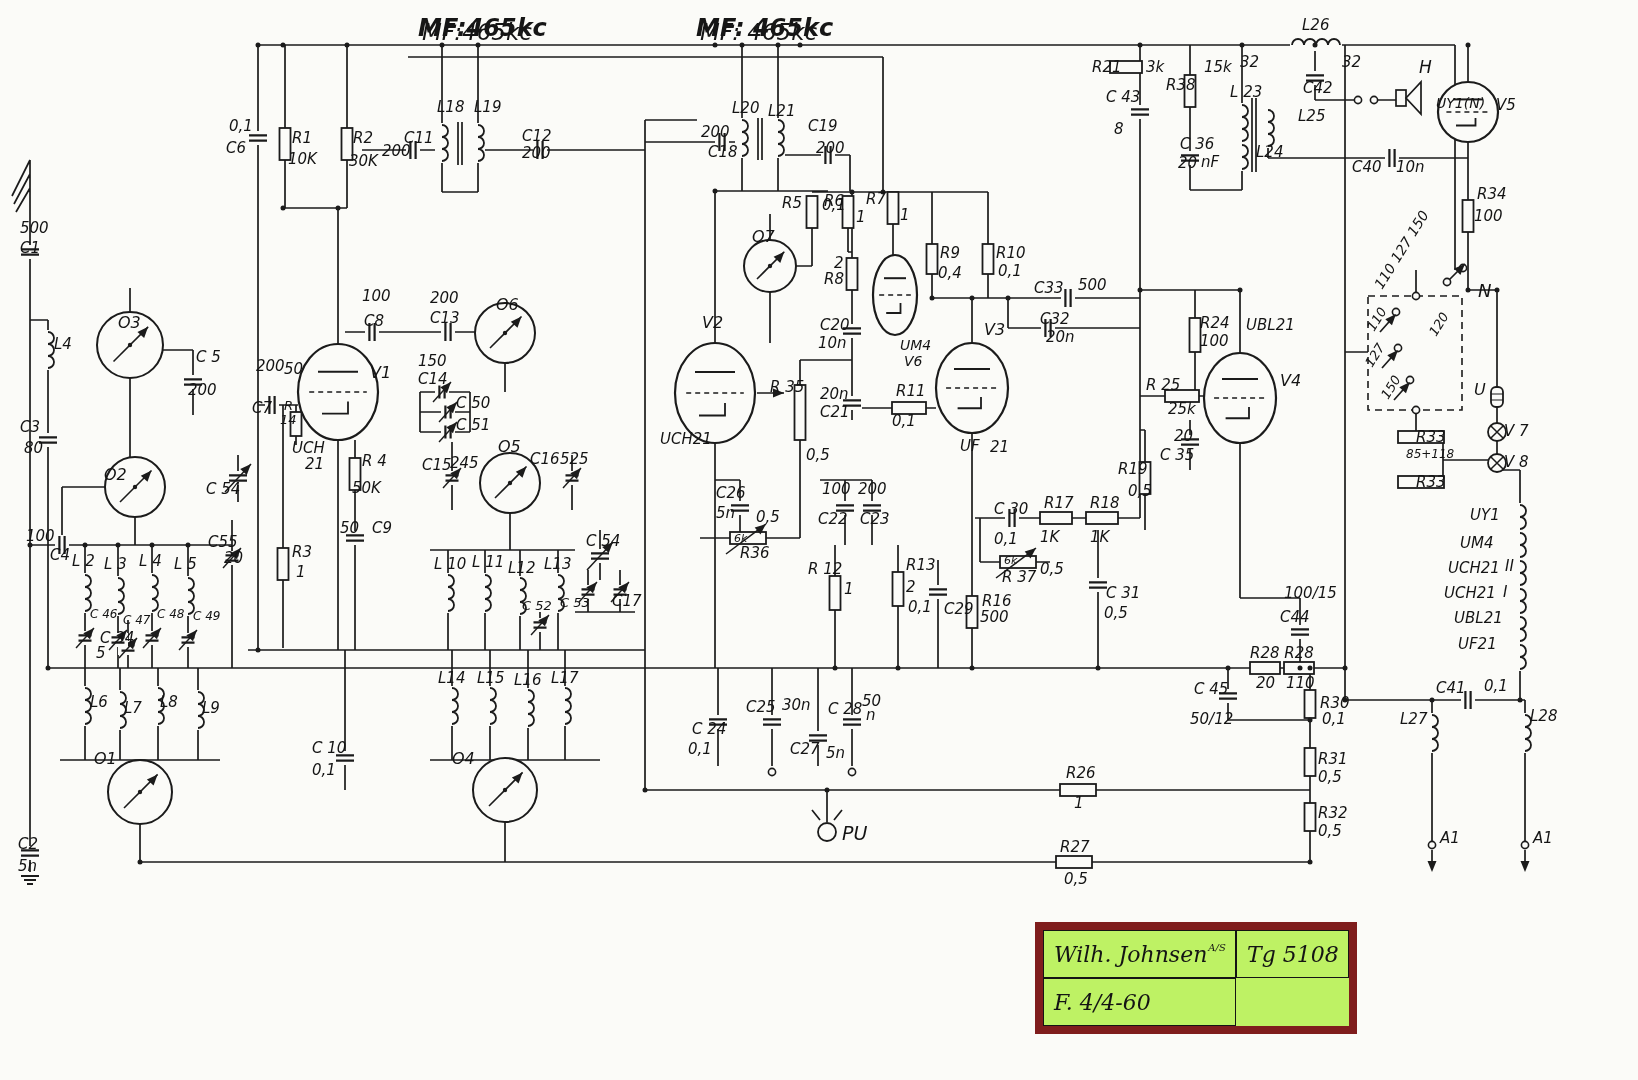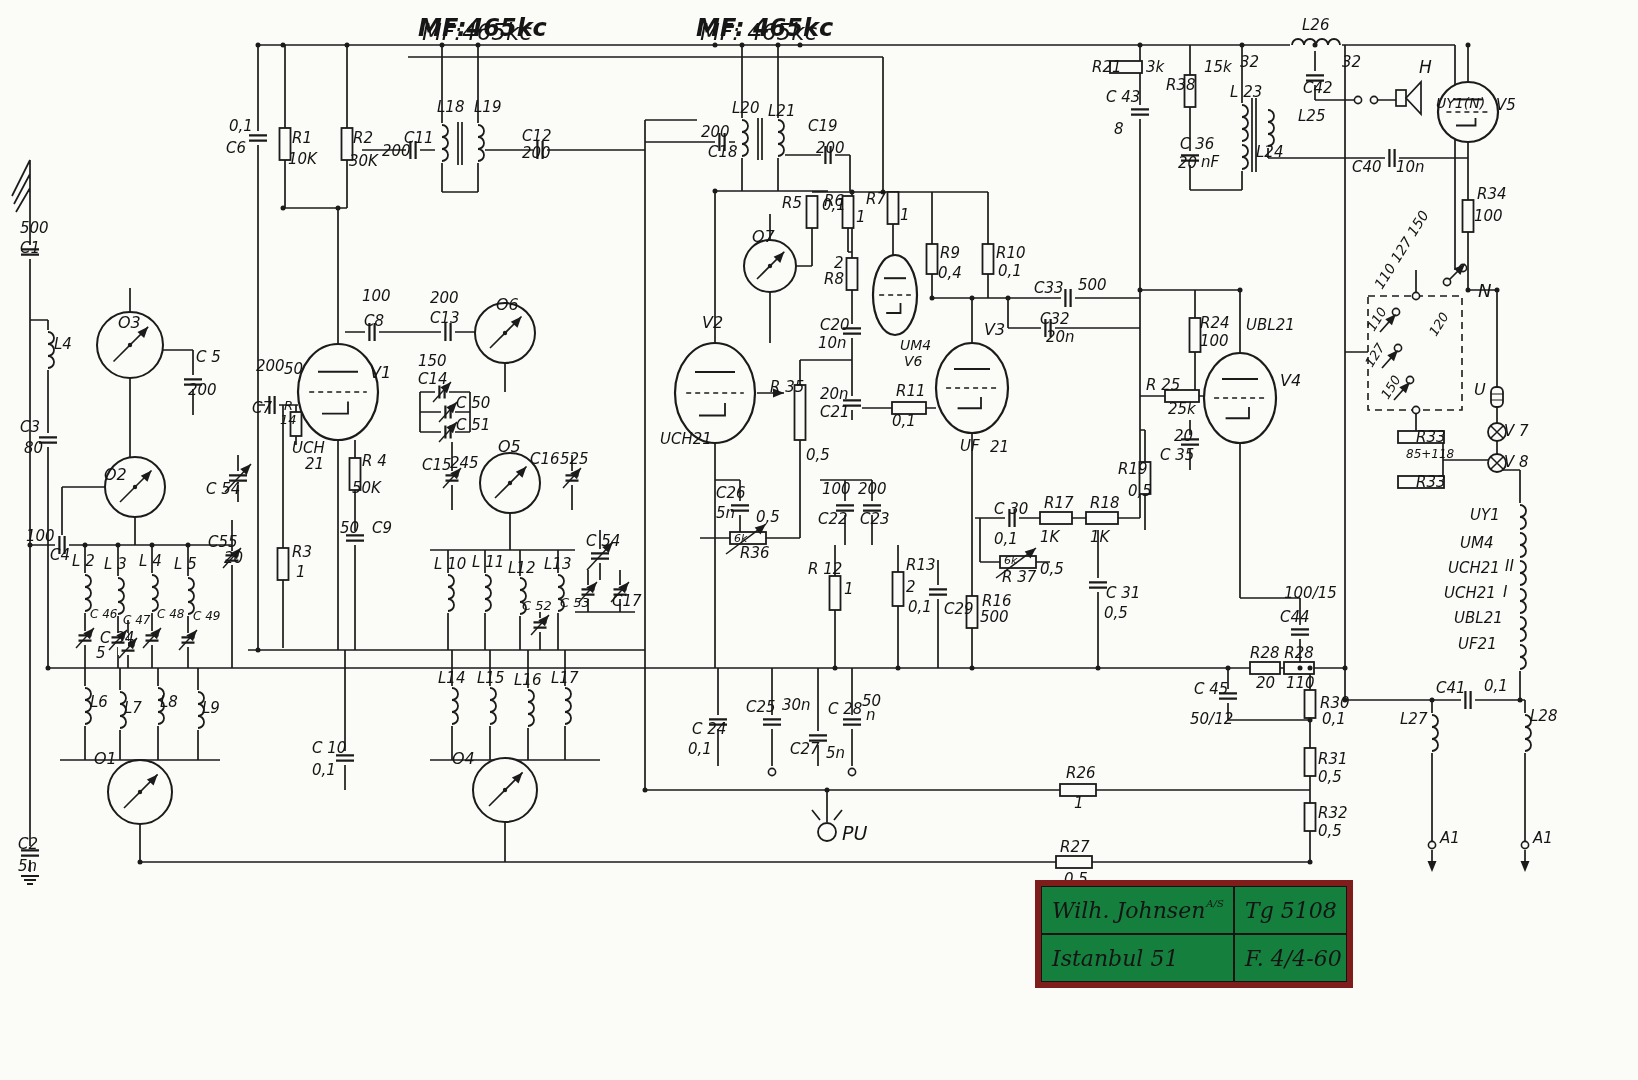--- a/index.html
+++ b/index.html
@@ -1,23 +1,23 @@
 <!DOCTYPE html>
 <html><head>
 <meta charset="utf-8">
 <style>
   html,body{margin:0;padding:0;background:#e8e8e4;}
   .stage{position:relative;width:1638px;height:1080px;background:#fbfbf8;overflow:hidden;
          font-family:"DejaVu Sans",sans-serif;}
   svg{position:absolute;left:0;top:0;}
   .hand{position:absolute;font-style:italic;font-weight:bold;color:#161616;
         font-family:"DejaVu Sans",sans-serif;}
-  .title-block{position:absolute;left:1035px;top:880px;width:306px;height:96px;
-        border:6px solid #7f1d1d;display:grid;grid-template-columns:193px 1fr;
-        grid-template-rows:1fr 1fr;background:#15803d;z-index:5;}
+  .title-block{position:absolute;left:1035px;top:922px;width:306px;height:96px;
+        border:8px solid #7f1d1d;display:grid;grid-template-columns:193px 1fr;
+        grid-template-rows:1fr 1fr;background:#bef264;z-index:5;}
   .tb-cell{border:1.5px solid #141414;display:flex;align-items:center;padding-left:10px;
         font-family:"DejaVu Serif",serif;font-style:italic;font-size:22px;color:#141414;
         white-space:nowrap;overflow:hidden;}
   .tb-sup{font-size:10px;transform:translateY(-7px);margin-left:1px;font-style:italic;}
 </style>
 </head>
 <body>
 
 <div class="stage">
   <svg id="schematic" width="1638" height="1080" viewBox="0 0 1638 1080">
@@ -709,19 +709,16 @@
 
   <div class="title-block">
     <div class="tb-cell">
       <span>Wilh. Johnsen</span>
       <span class="tb-sup">A/S</span>
     </div>
     <div class="tb-cell">
       <span>Tg 5108</span>
     </div>
     <div class="tb-cell">
-      <span>Istanbul 51</span>
-    </div>
-    <div class="tb-cell">
       <span>F. 4/4-60</span>
     </div>
   </div>
 </div>
 
 </body></html>

